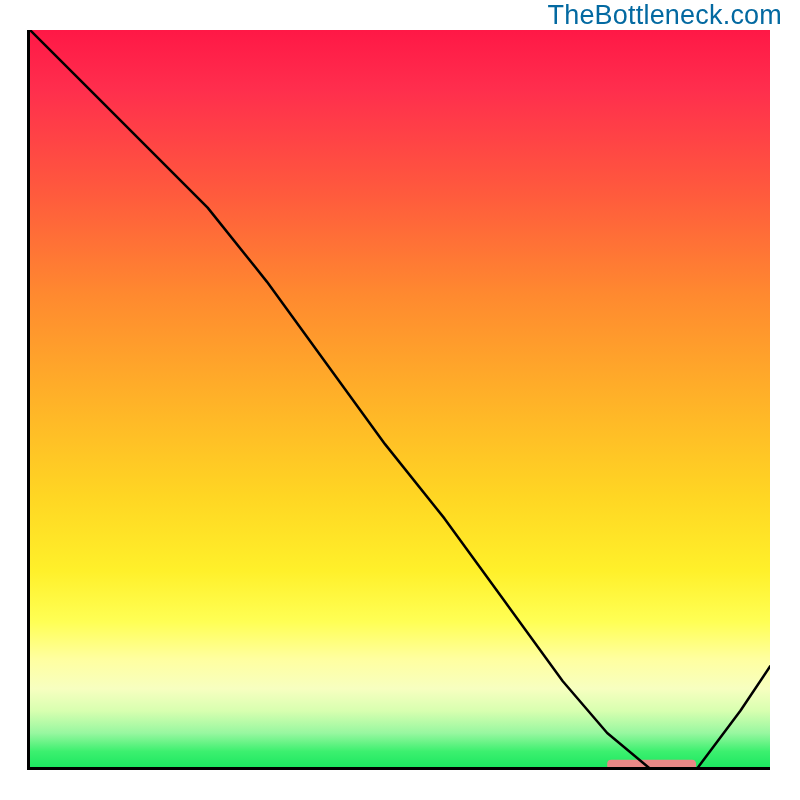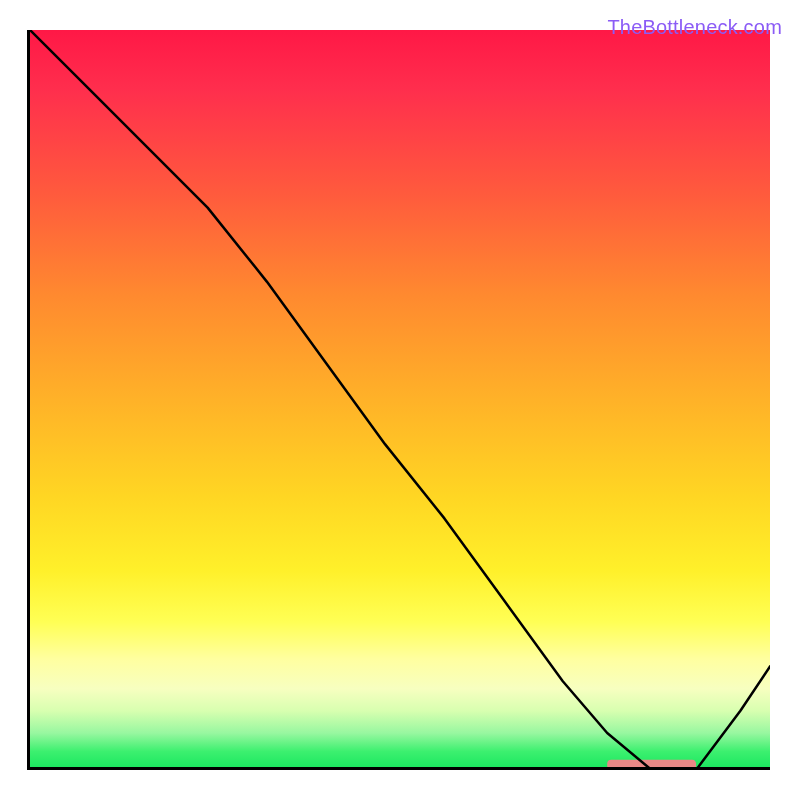--- a/index.html
+++ b/index.html
@@ -11,25 +11,25 @@
     font-family: Arial, Helvetica, sans-serif;
     overflow: hidden;
   }
   .container {
     position: relative;
     width: 800px;
     height: 800px;
   }
   .watermark {
     position: absolute;
-    top: 16px;
+    top: 0;
     right: 18px;
-    font-size: 20px;
+    font-size: 27px;
     font-weight: 400;
-    color: #8b5cf6;
+    color: #0369a1;
     letter-spacing: 0.2px;
     z-index: 10;
   }
   .plot-area {
     position: absolute;
     left: 30px;
     top: 30px;
     width: 740px;
     height: 740px;
   }

